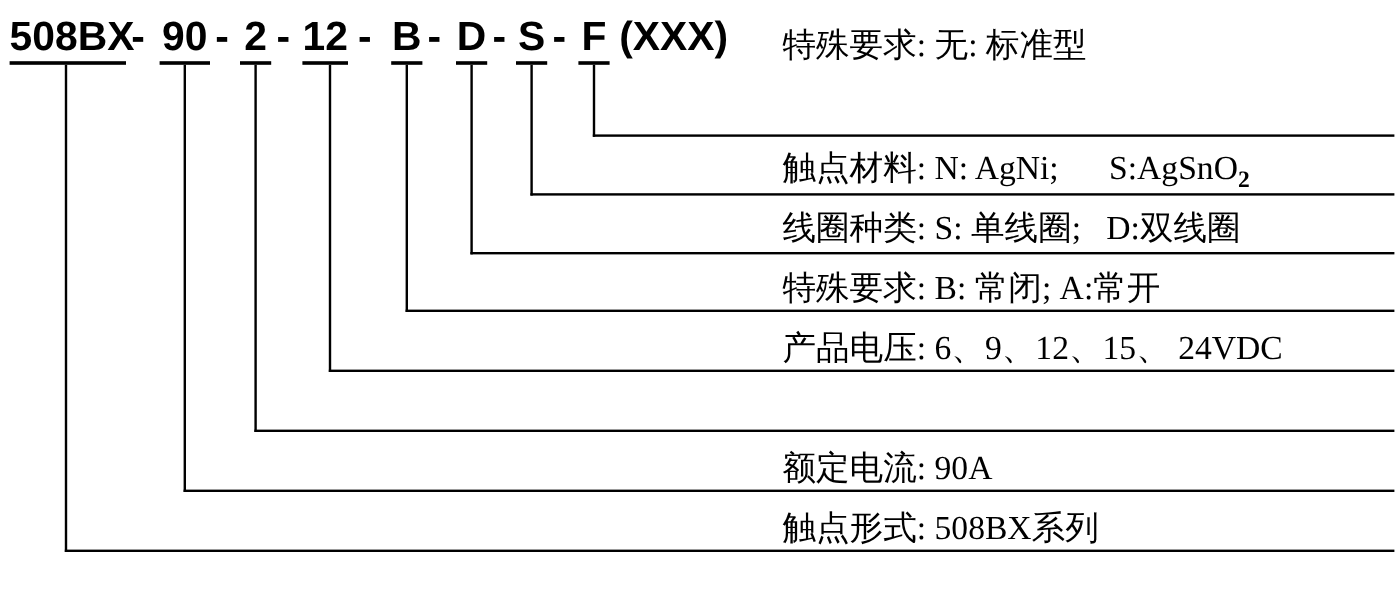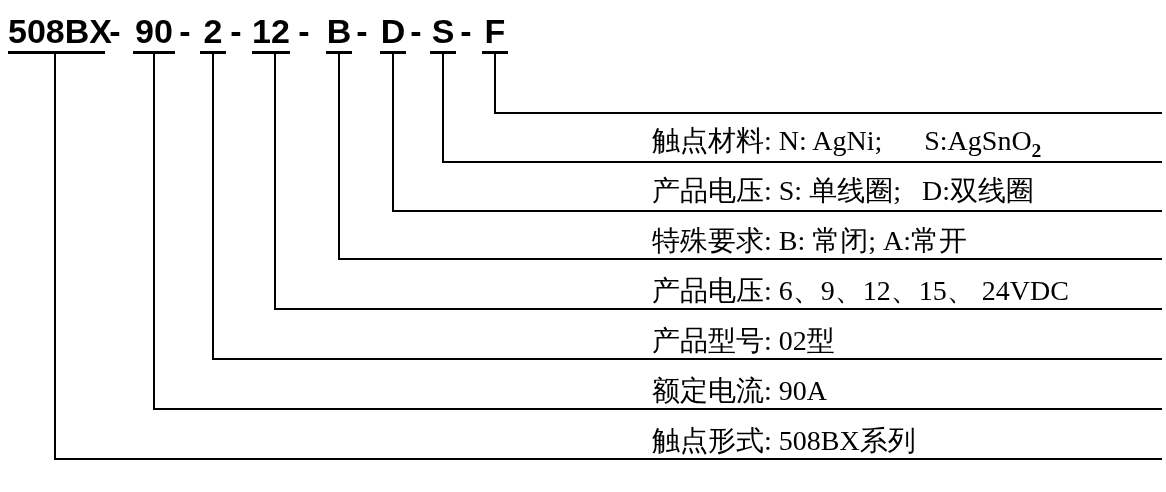--- a/index.html
+++ b/index.html
@@ -54,20 +54,21 @@
   <span class="hyph" style="left:228px">-</span>
   <span class="seg" style="left:252px;width:38px">12</span>
   <span class="hyph" style="left:296px">-</span>
   <span class="seg" style="left:326px;width:26px">B</span>
   <span class="hyph" style="left:354px">-</span>
   <span class="seg" style="left:380px;width:26px">D</span>
   <span class="hyph" style="left:408px">-</span>
   <span class="seg" style="left:430px;width:26px">S</span>
   <span class="hyph" style="left:458px">-</span>
   <span class="seg" style="left:482px;width:26px">F</span>
+  <span class="suffix" style="left:516px">(XXX)</span>
 
   <div class="vline" style="left:494px;top:54px;height:60px"></div>
   <div class="hline" style="left:494px;top:112px"></div>
 
   <div class="vline" style="left:442px;top:54px;height:109px"></div>
   <div class="hline" style="left:442px;top:161px"></div>
 
   <div class="vline" style="left:392px;top:54px;height:158px"></div>
   <div class="hline" style="left:392px;top:210px"></div>
 
@@ -79,21 +80,21 @@
 
   <div class="vline" style="left:212px;top:54px;height:306px"></div>
   <div class="hline" style="left:212px;top:358px"></div>
 
   <div class="vline" style="left:153px;top:54px;height:356px"></div>
   <div class="hline" style="left:153px;top:408px"></div>
 
   <div class="vline" style="left:54px;top:54px;height:406px"></div>
   <div class="hline" style="left:54px;top:458px"></div>
 
+  <div class="row-label" style="top:22px"><span>特殊要求: 无: 标准型</span></div>
   <div class="row-label" style="top:124px"><span>触点材料: N: AgNi;      S:AgSnO</span><sub>2</sub></div>
-  <div class="row-label" style="top:174px"><span>产品电压: S: 单线圈;   D:双线圈</span></div>
+  <div class="row-label" style="top:174px"><span>线圈种类: S: 单线圈;   D:双线圈</span></div>
   <div class="row-label" style="top:224px"><span>特殊要求: B: 常闭; A:常开</span></div>
   <div class="row-label" style="top:274px"><span>产品电压: 6、9、12、15、 24VDC</span></div>
-  <div class="row-label" style="top:324px"><span>产品型号: 02型</span></div>
   <div class="row-label" style="top:374px"><span>额定电流: 90A</span></div>
   <div class="row-label" style="top:424px"><span>触点形式: 508BX系列</span></div>
 
 </div>
 
 </body></html>

